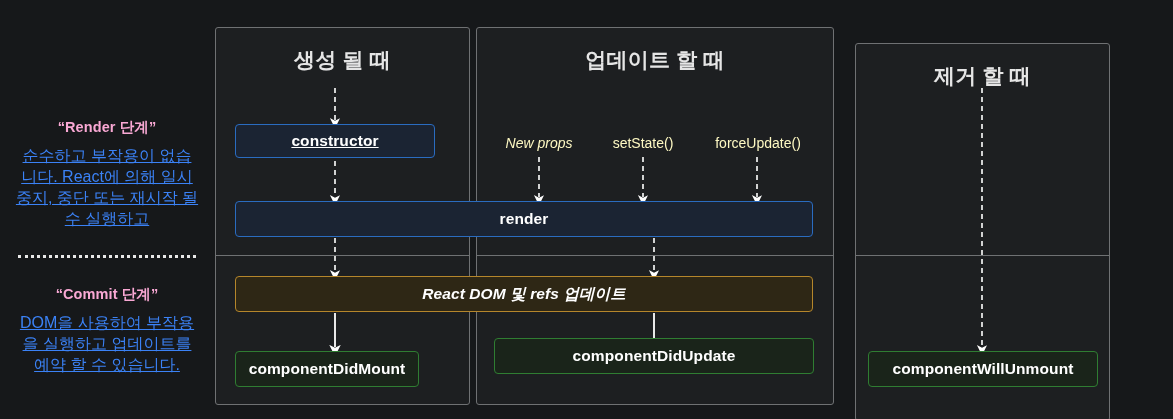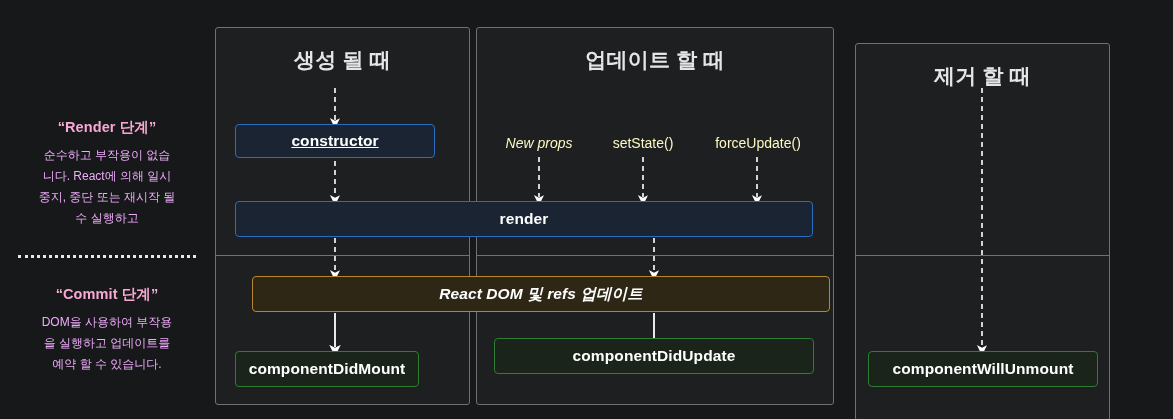--- a/index.html
+++ b/index.html
@@ -38,24 +38,25 @@
   .legend-block.render { top: 118px; }
   .legend-block.commit { top: 285px; }
   .legend-title {
     font-size: 14.5px;
     font-weight: bold;
     color: #f9a8d4;
     letter-spacing: .1px;
     margin-bottom: 8px;
   }
   .legend-desc {
-    font-size: 12px;
+    font-size: 16px;
     line-height: 21px;
-    color: #f0abfc;
+    color: #3b82f6;
     font-weight: 400;
+    text-decoration: underline;
   }
   .legend-sep {
     position: absolute;
     left: 18px;
     top: 255px;
     width: 178px;
     height: 0;
     border-top: 3px dotted #e8e8e8;
   }
 
@@ -120,21 +121,21 @@
     font-style: italic;
     font-weight: bold;
   }
   .node.green {
     background: #1a241a;
     border: 1px solid #2f7d32;
   }
 
   #node-constructor { left: 235px; top: 124px; width: 200px; height: 34px; text-decoration: underline; }
   #node-render      { left: 235px; top: 201px; width: 578px; height: 36px; }
-  #node-reactdom    { left: 235px; top: 276px; width: 578px; height: 36px; margin-left: 17px; }
+  #node-reactdom    { left: 235px; top: 276px; width: 578px; height: 36px; }
   #node-did-mount   { left: 235px; top: 351px; width: 184px; height: 36px; }
   #node-did-update  { left: 494px; top: 338px; width: 320px; height: 36px; }
   #node-will-unmount{ left: 868px; top: 351px; width: 230px; height: 36px; }
 
   
   .trigger {
     position: absolute;
     top: 135px;
     font-size: 14px;
     color: #fef9c3;

